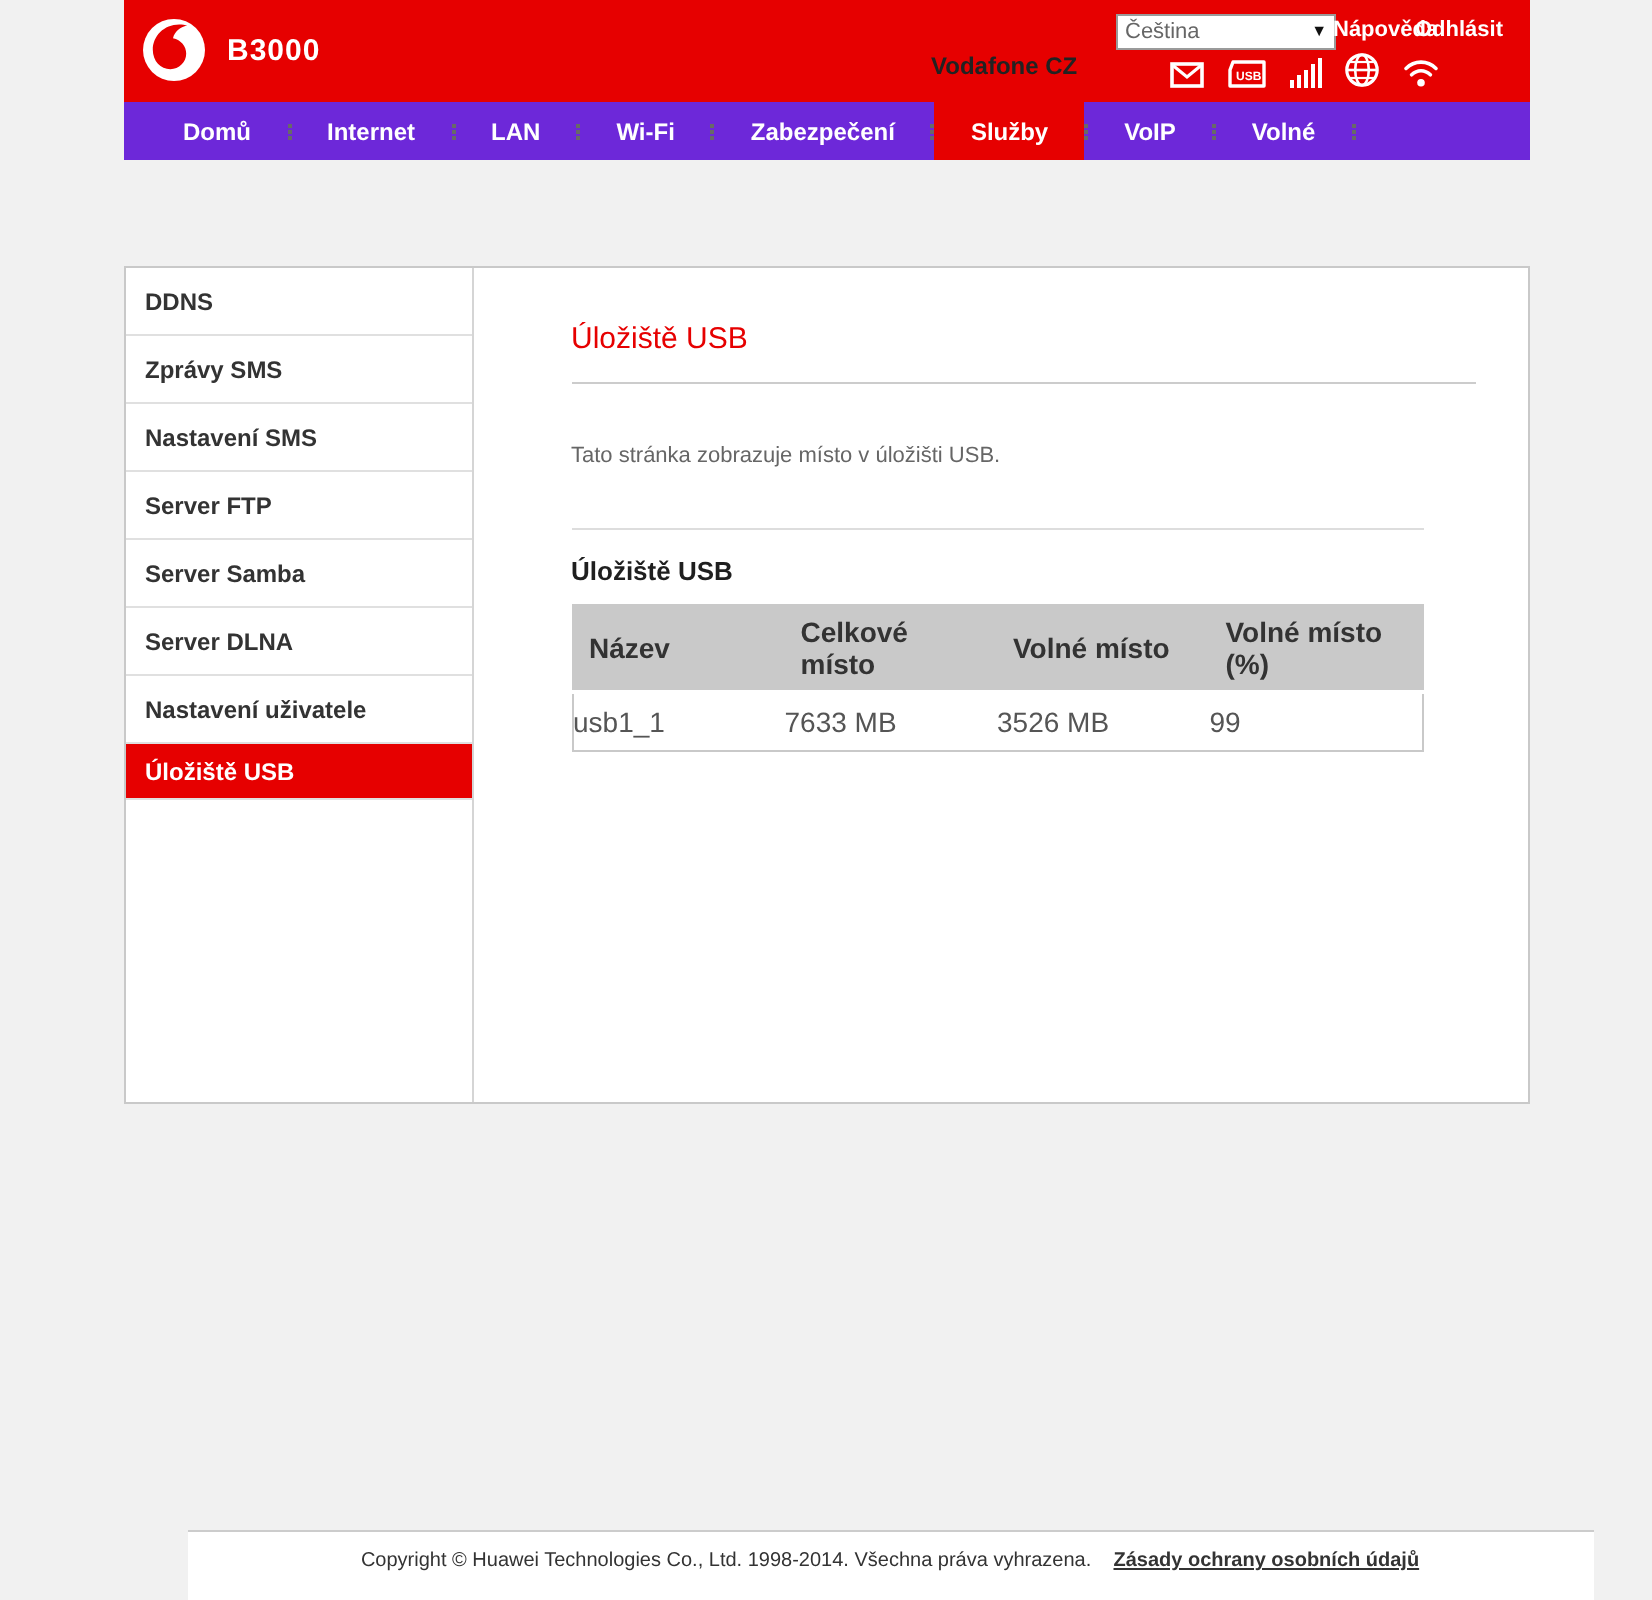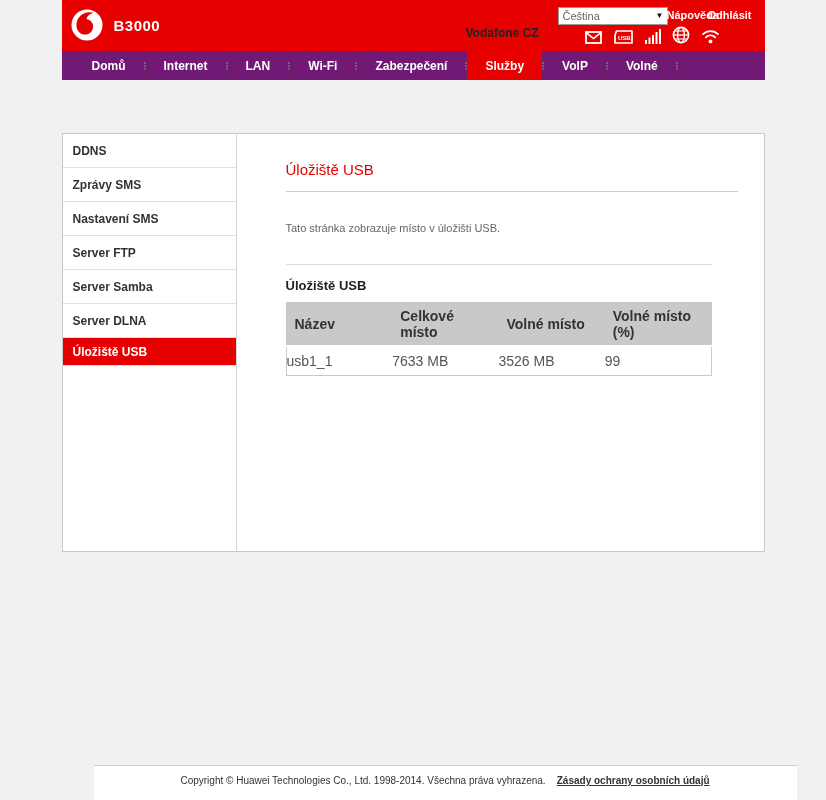--- a/index.html
+++ b/index.html
@@ -21,21 +21,21 @@
     font-size:11px;color:#666;padding:0 3px 0 4px;cursor:default;
   }
   .lang-caret{font-size:8px;color:#111;line-height:1;}
   .hdr-link{position:absolute;top:9px;color:#fff;font-weight:bold;font-size:11px;text-decoration:none;}
   .hdr-link.help{left:605px;}
   .hdr-link.logout{left:646px;}
   .status-icons{position:absolute;left:523px;top:26px;display:flex;align-items:flex-end;gap:11px;height:18px;}
   .status-icons svg{display:block;}
 
   
-  .nav{height:29px;background:#701a75;display:flex;align-items:stretch;padding-left:12px;}
+  .nav{height:29px;background:#6d28d9;display:flex;align-items:stretch;padding-left:12px;}
   .nav-item{display:flex;align-items:center;padding:0 18px;color:#fff;font-weight:bold;font-size:12px;text-decoration:none;}
   .nav-item.active{background:#e60000;}
   .nav-sep{align-self:center;height:8px;width:0;border-left:2px dotted #686868;}
 
   
   .content-box{margin-top:53px;min-height:419px;background:#fff;border:1px solid #c9c9c9;display:flex;box-sizing:border-box;}
   .sidebar{width:173px;flex-shrink:0;}
   .sidebar-item{display:block;padding:10px 10px 9px;border-bottom:1px solid #e0e0e0;font-size:12px;font-weight:bold;color:#333;text-decoration:none;}
   .sidebar-item.active{background:#e60000;color:#fff;padding:7px 10px 6px;border-bottom:1px solid #e0e0e0;}
   .main{flex:1;border-left:1px solid #d5d5d5;padding:22px 26px 0 49px;box-sizing:border-box;}
@@ -139,20 +139,21 @@
   </div>
 
   <div class="content-box">
     <div class="sidebar">
       <a href="#" class="sidebar-item">DDNS</a>
       <a href="#" class="sidebar-item">Zprávy SMS</a>
       <a href="#" class="sidebar-item">Nastavení SMS</a>
       <a href="#" class="sidebar-item">Server FTP</a>
       <a href="#" class="sidebar-item">Server Samba</a>
       <a href="#" class="sidebar-item">Server DLNA</a>
+      <a href="#" class="sidebar-item">Nastavení uživatele</a>
       <a href="#" class="sidebar-item active">Úložiště USB</a>
     </div>
 
     <div class="main">
       <h1 class="page-title">Úložiště USB</h1>
       <hr class="rule1">
       <p class="description">Tato stránka zobrazuje místo v úložišti USB.</p>
       <hr class="rule2">
       <h2 class="section-title">Úložiště USB</h2>
 

